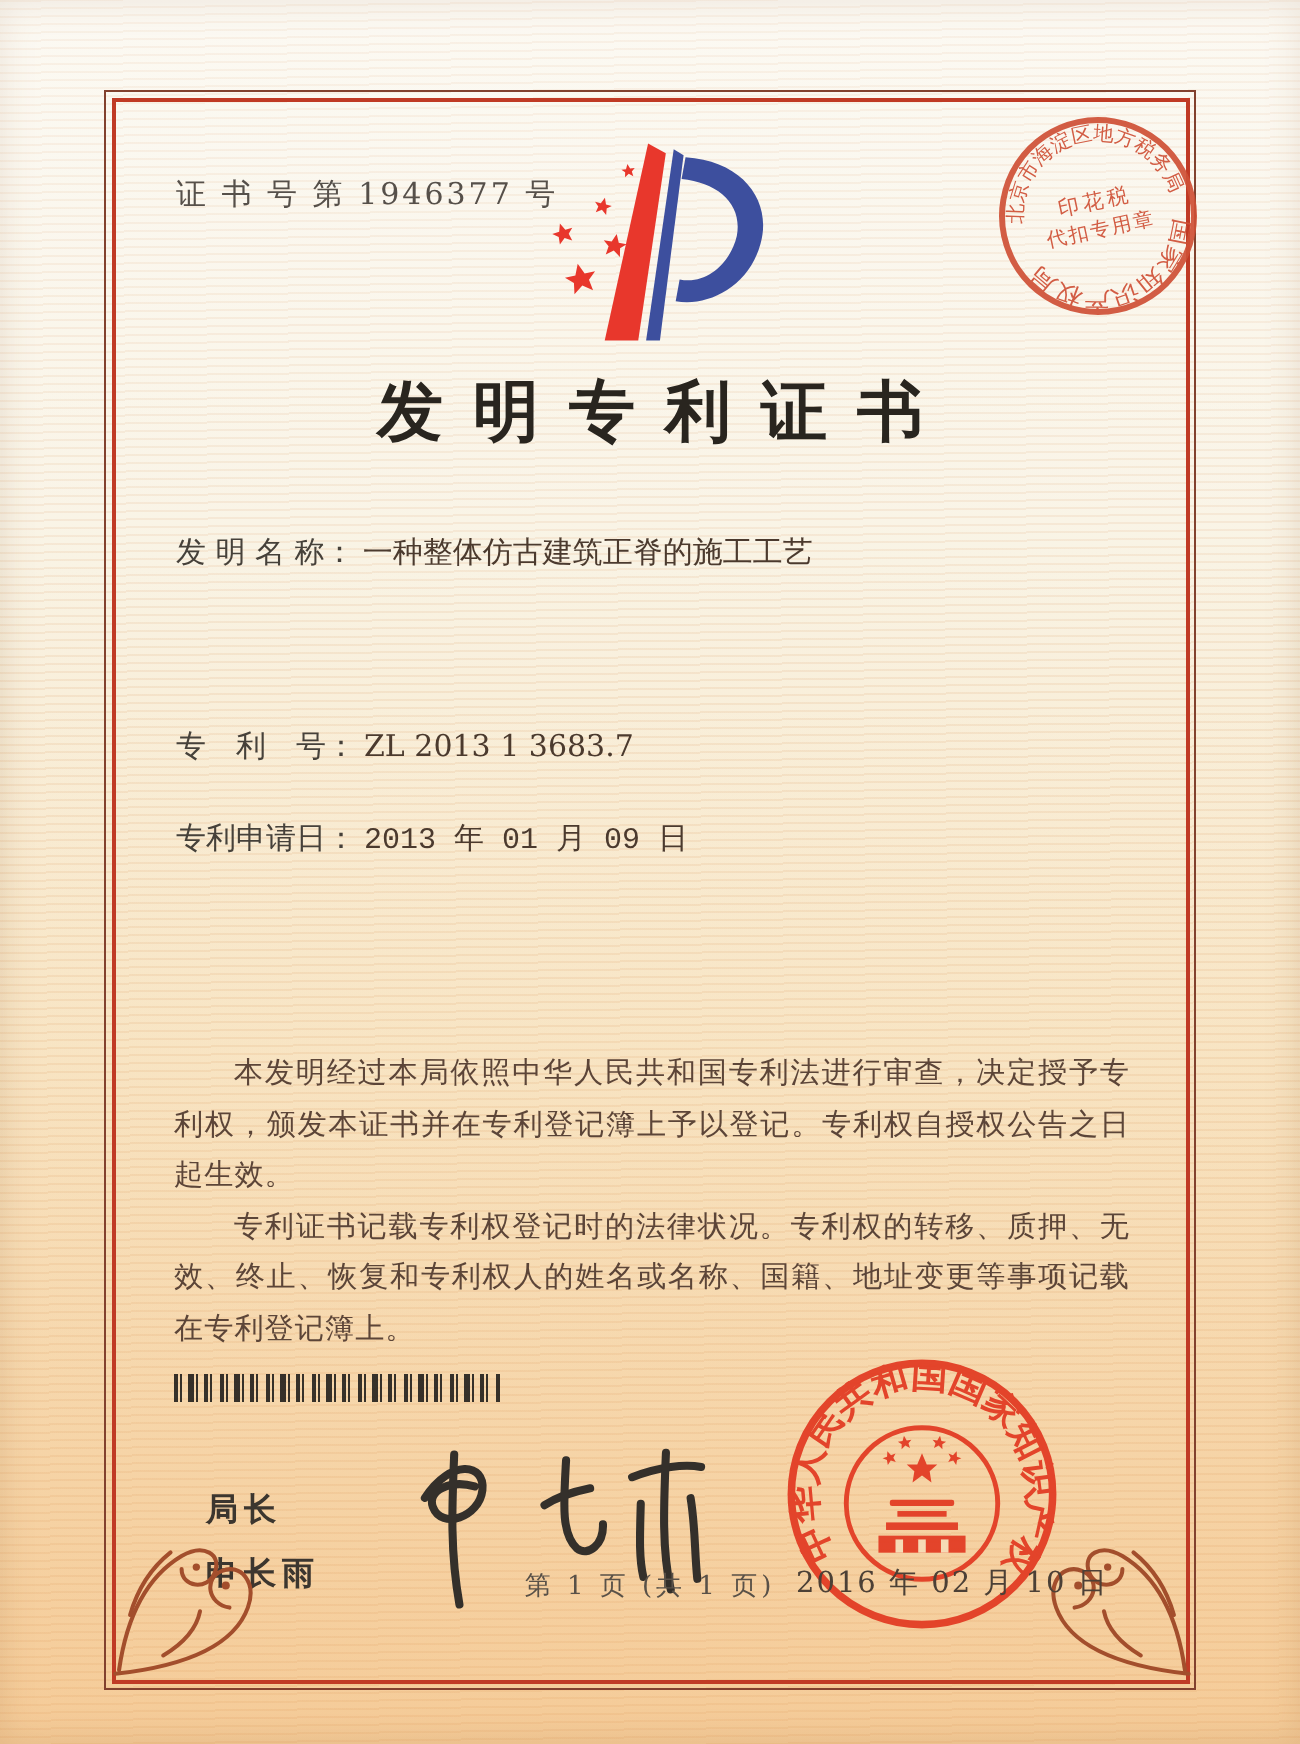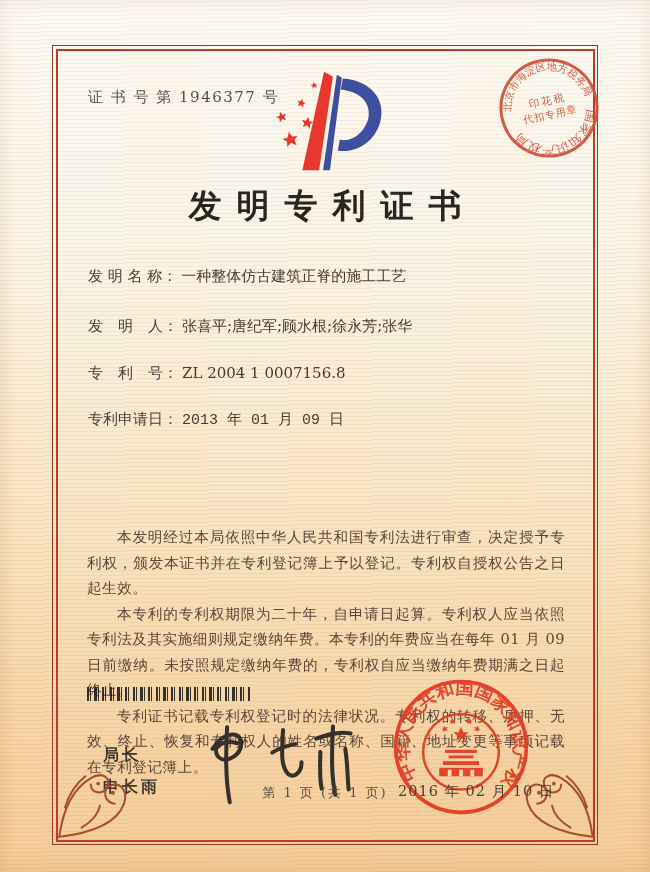--- a/index.html
+++ b/index.html
@@ -119,33 +119,29 @@
     </text>
     <text x="55" y="51" text-anchor="middle" font-size="10.5" letter-spacing="2" fill="#cf5036">印花税</text>
     <text x="55" y="65" text-anchor="middle" font-size="10" letter-spacing="1" fill="#cf5036">代扣专用章</text>
   </svg>
 
   <div class="abs field f0">
     <span class="lab">发 明 名 称：</span><span class="val">一种整体仿古建筑正脊的施工工艺</span>
   </div>
 
   <div class="abs title">发明专利证书</div>
-  <div class="abs field f1">
-    <span class="lab">发　明　人：</span><span class="val">张喜平;唐纪军;顾水根;徐永芳;张华</span>
-  </div>
   <div class="abs field f2">
-    <span class="lab">专　利　号：</span><span class="val">ZL 2004 1 0007156.8</span>
+    <span class="lab">专　利　号：</span><span class="val">ZL 2013 1 3683.7</span>
   </div>
   <div class="abs field f3">
     <span class="lab">专利申请日：</span><span class="val">2013 年 01 月 09 日</span>
   </div>
 
   <div class="abs body-text">
     <p>本发明经过本局依照中华人民共和国专利法进行审查，决定授予专利权，颁发本证书并在专利登记簿上予以登记。专利权自授权公告之日起生效。</p>
-    <p>本专利的专利权期限为二十年，自申请日起算。专利权人应当依照专利法及其实施细则规定缴纳年费。本专利的年费应当在每年 01 月 09 日前缴纳。未按照规定缴纳年费的，专利权自应当缴纳年费期满之日起终止。</p>
     <p>专利证书记载专利权登记时的法律状况。专利权的转移、质押、无效、终止、恢复和专利权人的姓名或名称、国籍、地址变更等事项记载在专利登记簿上。</p>
   </div>
 
   <div class="abs barcode"></div>
 
   <div class="abs director-role">局长</div>
   <div class="abs director-name">申长雨</div>
 
   <svg class="abs signature" viewBox="0 0 185 96" fill="none" stroke="#34302b" stroke-width="4.2" stroke-linecap="round" stroke-linejoin="round">
     <path d="M26,30 C40,10 58,13 56,27 C54,41 34,47 30,35 C27,26 40,21 52,25"></path>

